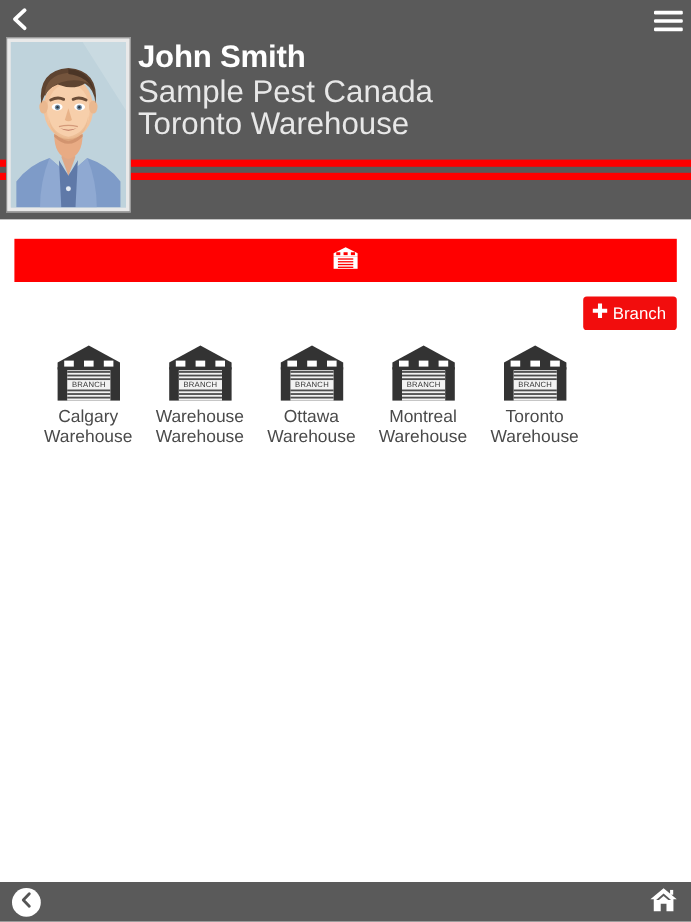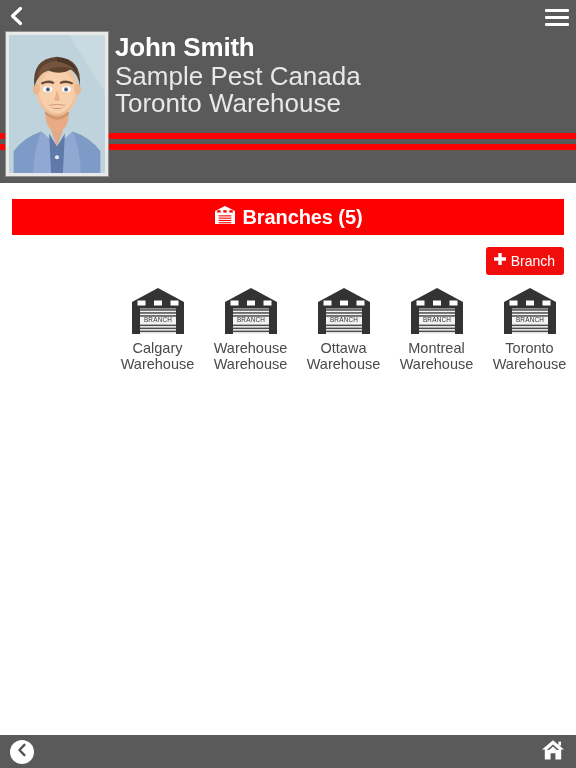--- a/index.html
+++ b/index.html
@@ -154,23 +154,22 @@
     color: #ffffff;
     font-weight: normal;
   }
 
   
   .branch-grid {
     position: absolute;
     left: 0; top: 103px;
     width: 576px;
     display: flex;
-    padding-left: 12px;
+    padding-left: 27px;
     box-sizing: border-box;
-    justify-content: flex-end;
   }
   .branch-cell {
     width: 93px;
     margin-right: 0;
     display: flex;
     flex-direction: column;
     align-items: center;
     cursor: pointer;
   }
   .branch-icon {
@@ -299,21 +298,20 @@
             <rect x="1" y="9" width="20" height="10" fill="#ffffff"></rect>
             <rect x="3.2" y="5.2" width="3.4" height="2.4" fill="#ff0000"></rect>
             <rect x="9.3" y="5.2" width="3.4" height="2.4" fill="#ff0000"></rect>
             <rect x="15.4" y="5.2" width="3.4" height="2.4" fill="#ff0000"></rect>
             <rect x="4.6" y="10.3" width="12.8" height="1.1" fill="#ff0000"></rect>
             <rect x="4.6" y="12.6" width="12.8" height="1.1" fill="#ff0000"></rect>
             <rect x="4.6" y="14.9" width="12.8" height="1.1" fill="#ff0000"></rect>
             <rect x="4.6" y="17.2" width="12.8" height="1.1" fill="#ff0000"></rect>
           </svg>
         </span>
-        <span class="banner-label">Branches (5)</span>
       </div>
     </div>
 
     <div class="add-btn">
       <span class="plus-icon">
         <svg width="14" height="14" viewBox="0 0 14 14">
           <path d="M5.3 1 H8.7 V5.3 H13 V8.7 H8.7 V13 H5.3 V8.7 H1 V5.3 H5.3 Z" fill="#ffffff"></path>
         </svg>
       </span>
       <span class="add-btn-label">Branch</span>

